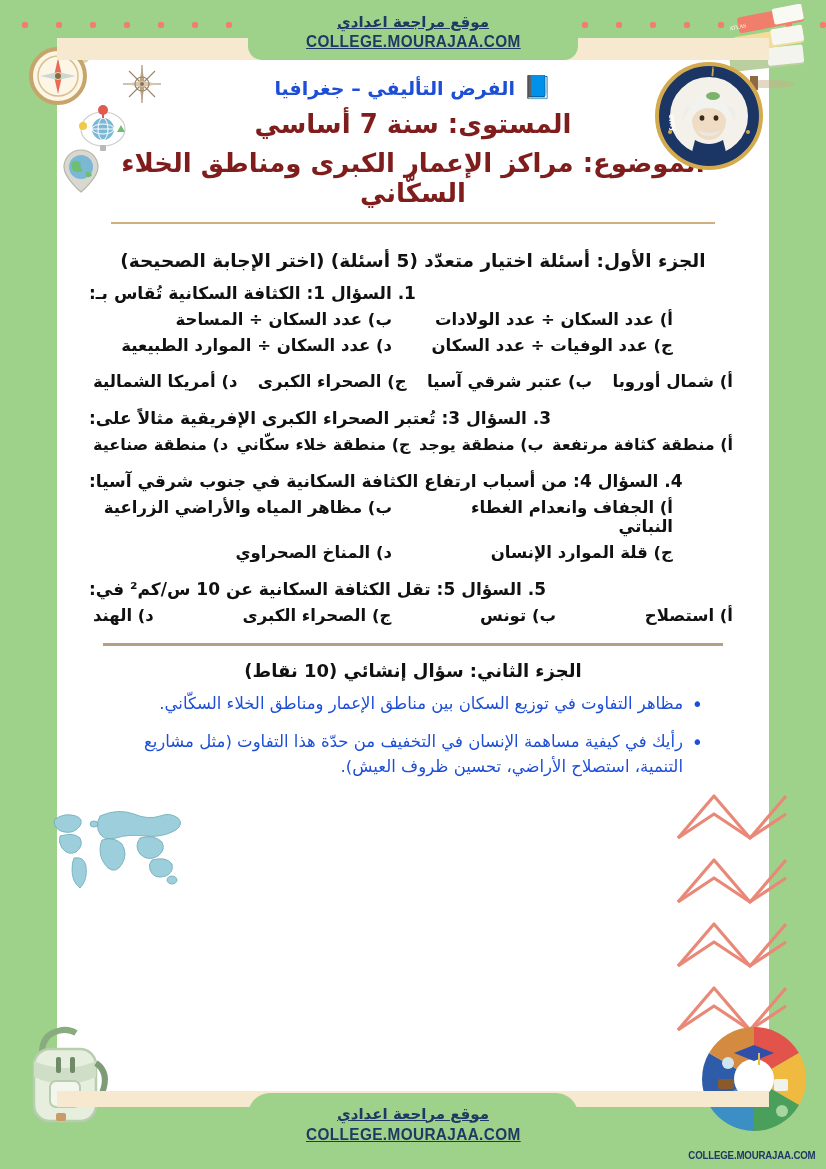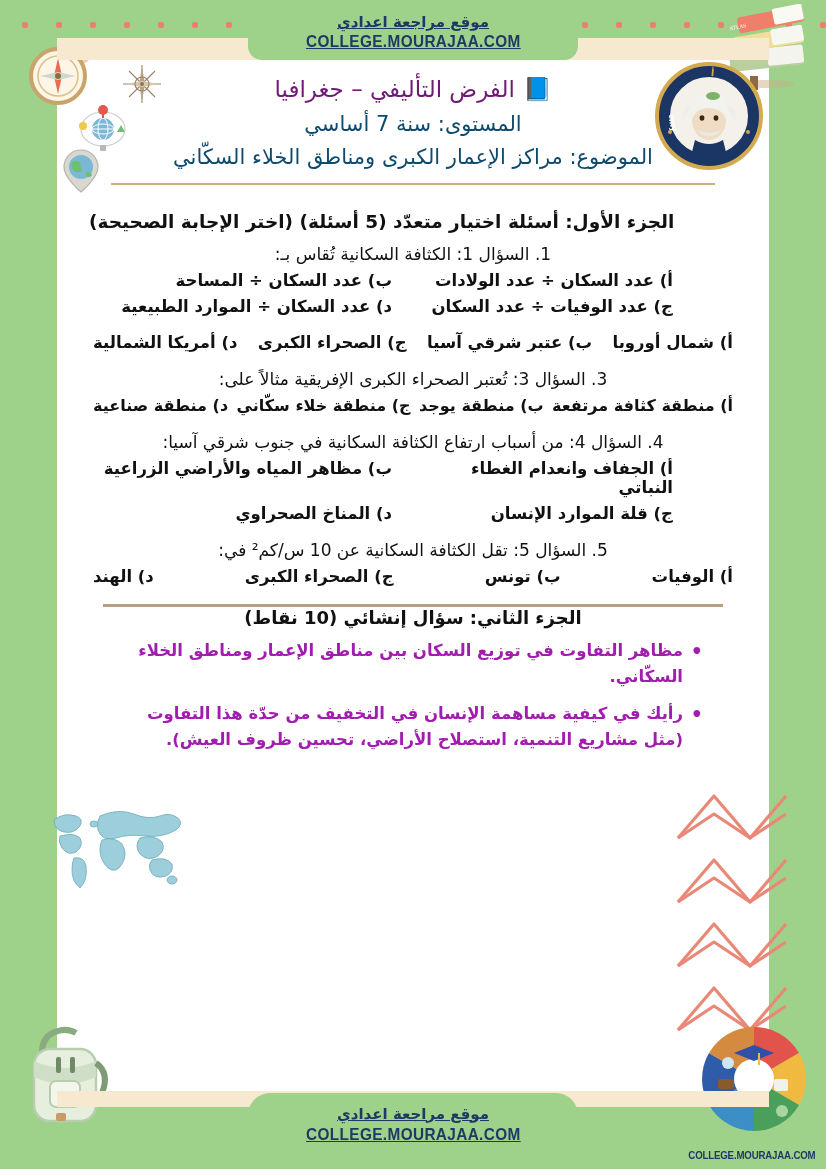--- a/index.html
+++ b/index.html
@@ -112,31 +112,31 @@
   }
 
   .title-row {
     display: flex;
     align-items: center;
     justify-content: center;
     gap: 8px;
     direction: rtl;
   }
   .exam-title {
-    font-size: 23px;
-    font-weight: normal;
-    color: #701a75;
+    font-size: 19px;
+    font-weight: bold;
+    color: #1d4ed8;
     letter-spacing: 0;
   }
   .book-emoji { font-size: 23px; line-height: 1; }
 
   .level-line, .subject-line {
-    font-size: 21px;
-    font-weight: normal;
-    color: #0c4a6e;
+    font-size: 26px;
+    font-weight: bold;
+    color: #7f1d1d;
     margin-top: 10px;
   }
   .subject-line { margin-top: 9px; }
 
   
   .divider {
     height: 0;
     border-top: 2px solid #c8a269;
     margin: 14px 14px 0 14px;
     opacity: .85;
@@ -158,32 +158,32 @@
     padding: 0 32px;
     direction: rtl;
     position: relative;
     z-index: 3;
   }
 
   .part-heading {
     font-size: 18.5px;
     font-weight: bold;
     color: #111;
-    text-align: left;
+    text-align: center;
     margin: 18px 0 12px 0;
   }
 
   .question {
     margin-bottom: 6px;
   }
   .q-text {
     font-size: 17px;
-    font-weight: normal;
+    font-weight: bold;
     color: #111;
-    text-align: center;
+    text-align: left;
     margin-bottom: 7px;
   }
 
   
   .opts-grid {
     display: grid;
     grid-template-columns: 1fr 1fr;
     column-gap: 26px;
     row-gap: 7px;
     font-size: 16.5px;
@@ -204,36 +204,36 @@
     color: #111;
     padding: 0 4px;
     white-space: nowrap;
   }
   .opts-row.tight { font-size: 16px; }
   .opts-row .o { flex: 0 0 auto; }
 
   .q-spacer { height: 11px; }
 
   
-  .part2 { }
+  .part2 { margin-top: 14px; }
   .p2-line {
     font-size: 18px;
     font-weight: bold;
     color: #111;
     text-align: center;
     margin-bottom: 10px;
   }
   .p2-list {
     list-style: none;
     margin: 4px 34px 0 26px;
   }
   .p2-list li {
     font-size: 16.5px;
-    font-weight: bold;
-    color: #a21caf;
+    font-weight: normal;
+    color: #1d4ed8;
     text-align: right;
     margin-bottom: 12px;
     position: relative;
     padding-right: 20px;
     line-height: 1.55;
   }
   .p2-list li::before {
     content: "•";
     position: absolute;
     right: 0;
@@ -541,21 +541,21 @@
           <div class="o">ب) مظاهر المياه والأراضي الزراعية</div>
           <div class="o">ج) قلة الموارد الإنسان</div>
           <div class="o">د) المناخ الصحراوي</div>
         </div>
       </div>
       <div class="q-spacer"></div>
 
       <div class="question">
         <div class="q-text">5. السؤال 5: تقل الكثافة السكانية عن 10 س/كم² في:</div>
         <div class="opts-row">
-          <div class="o">أ) الوفيات</div>
+          <div class="o">أ) استصلاح</div>
           <div class="o">ب) تونس</div>
           <div class="o">ج) الصحراء الكبرى</div>
           <div class="o">د) الهند</div>
         </div>
       </div>
 
       <div class="divider thick" style="margin-top:18px;"></div>
 
       <div class="part2">
         <div class="p2-line">الجزء الثاني: سؤال إنشائي (10 نقاط)</div>

